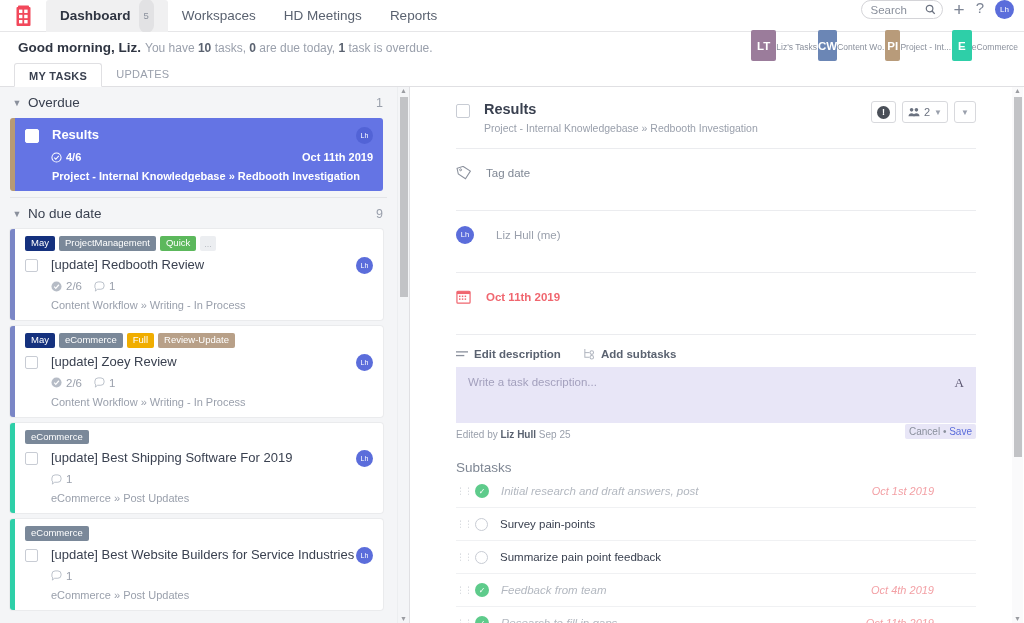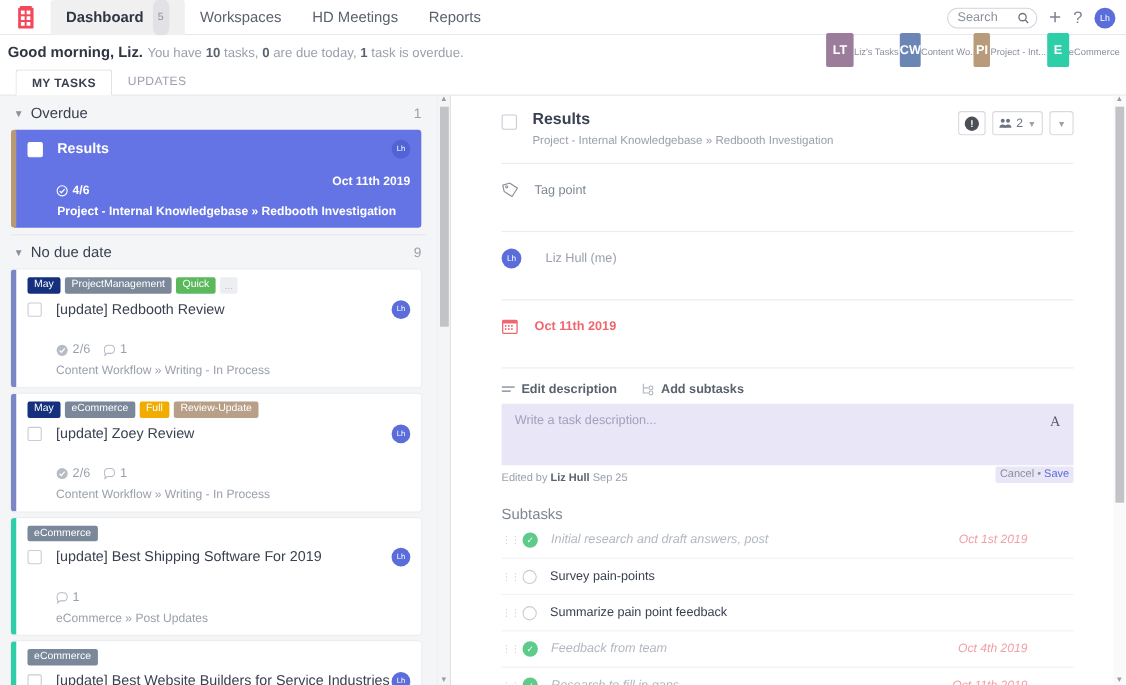--- a/index.html
+++ b/index.html
@@ -30,41 +30,41 @@
     border-radius: 3px 3px 0 0;
   }
   .nav-tab .badge {
     display: inline-block; margin-left: 8px;
     background: #e2e2e4; color: #8a909c;
     font-size: 9.5px; font-weight: normal;
     border-radius: 9px; padding: 1px 5px 1px 5px; min-width: 15px; text-align:center;
   }
   .topnav-right {
     position: absolute; right: 10px; top: 0; height: 32px;
-    display: flex; align-items: center; gap: 11px;
+    display: flex; align-items: flex-start; gap: 11px;
   }
   .searchbox {
     border: 1px solid #d4d4d8; border-radius: 11px;
     height: 19px; width: 82px; display: flex; align-items: center;
     padding: 0 6px 0 9px; justify-content: space-between;
     background: #fff;
   }
   .searchbox span { font-size: 11.5px; color: #8a909c; }
   .icon-plus { font-size: 19px; color: #7d8595; line-height: 1; cursor:pointer; font-weight: 300; }
   .icon-help { font-size: 15px; color: #7d8595; line-height: 1; cursor:pointer; }
   .avatar-round {
     width: 19px; height: 19px; border-radius: 50%;
     background: #5b6ddb; color: #fff; font-size: 8px;
     display: flex; align-items: center; justify-content: center;
   }
 
   
   .greeting-bar {
     height: 31px; display: flex; align-items: center;
-    padding-left: 7px; position: relative; background: #fff;
+    padding-left: 18px; position: relative; background: #fff;
   }
   .greet-strong { font-size: 13.5px; font-weight: bold; color: #2f3542; }
   .greet-rest { font-size: 12px; color: #9aa0ac; margin-left: 4px; }
   .greet-rest b { color: #5a6270; }
 
   .workspaces {
     position: absolute; right: 6px; top: -2px;
     display: flex; gap: 1px;
   }
   .ws-item { width: 66px; display: flex; flex-direction: row; align-items: center; cursor: pointer; }
@@ -145,21 +145,21 @@
     background: #5b6ddb; color: #fff; font-size: 7px;
     display: flex; align-items: center; justify-content: center; flex: 0 0 auto;
   }
   .task-card.selected .card-av { background: #5263d6; }
 
   .card-meta {
     display: flex; align-items: center; gap: 12px;
     margin: 6px 0 0 26px; font-size: 11.5px; color: #9aa0ac;
   }
   .task-card.selected .card-meta { color: #fff; font-weight: bold; font-size: 11px; margin-top: 7px; }
-  .meta-i { display:flex; align-items:center; gap:4px;margin-top:16px; }
+  .meta-i { display:flex; align-items:center; gap:4px; }
   .meta-spacer { flex: 1; }
   .card-path {
     font-size: 11px; color: #9aa0ac; margin: 7px 0 0 26px;
   }
   .task-card.selected .card-path { color: #fff; font-weight: bold; font-size: 11px; margin-left: 27px; }
 
   .sb-track {
     position:absolute; right:1px; top:0; bottom:0; width:11px;
     background:#f4f5f7; border-left:1px solid #eceef0;
   }
@@ -494,21 +494,21 @@
 
       <div class="hr"></div>
 
       <div class="row-line">
         <div class="row-ico">
           <svg width="16" height="16" viewBox="0 0 18 18">
             <path d="M9.6 1.6 L16.4 8.4 L9.2 15.6 L2.4 8.8 L2.4 2.2 L9.0 1.6 Z" fill="none" stroke="#8a909c" stroke-width="1.2" transform="rotate(-12 9 8.6)"></path>
             <circle cx="5.2" cy="5.4" r="1.1" fill="none" stroke="#8a909c" stroke-width="1.1"></circle>
           </svg>
         </div>
-        <div class="row-lbl">Tag point</div>
+        <div class="row-lbl">Tag date</div>
       </div>
 
       <div class="hr"></div>
 
       <div class="row-line">
         <div class="row-ico">
           <div class="mini-av">Lh</div>
         </div>
         <div class="assignee-txt"><span>Liz Hull</span>&nbsp;<span>(me)</span></div>
       </div>

